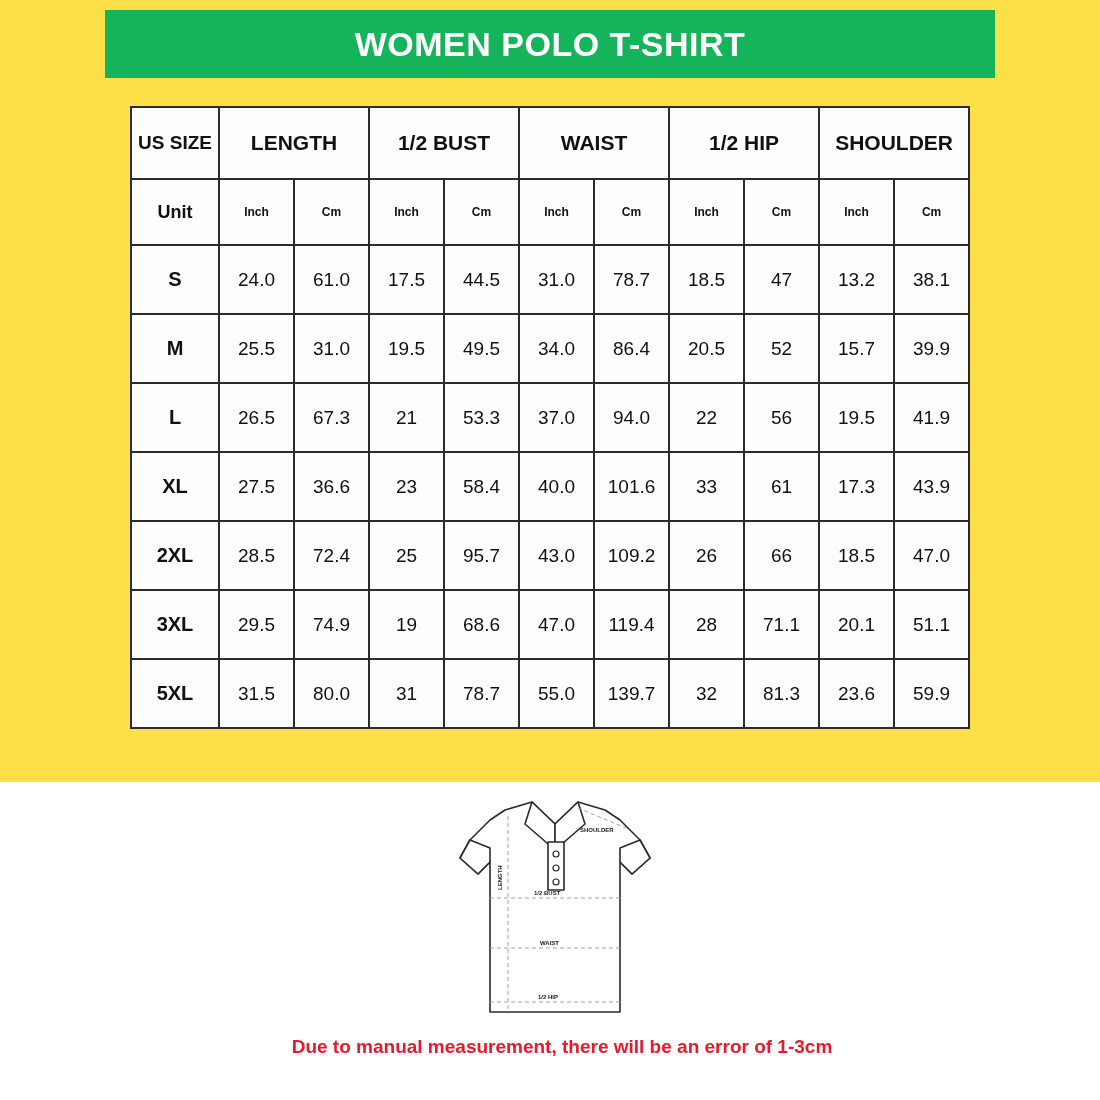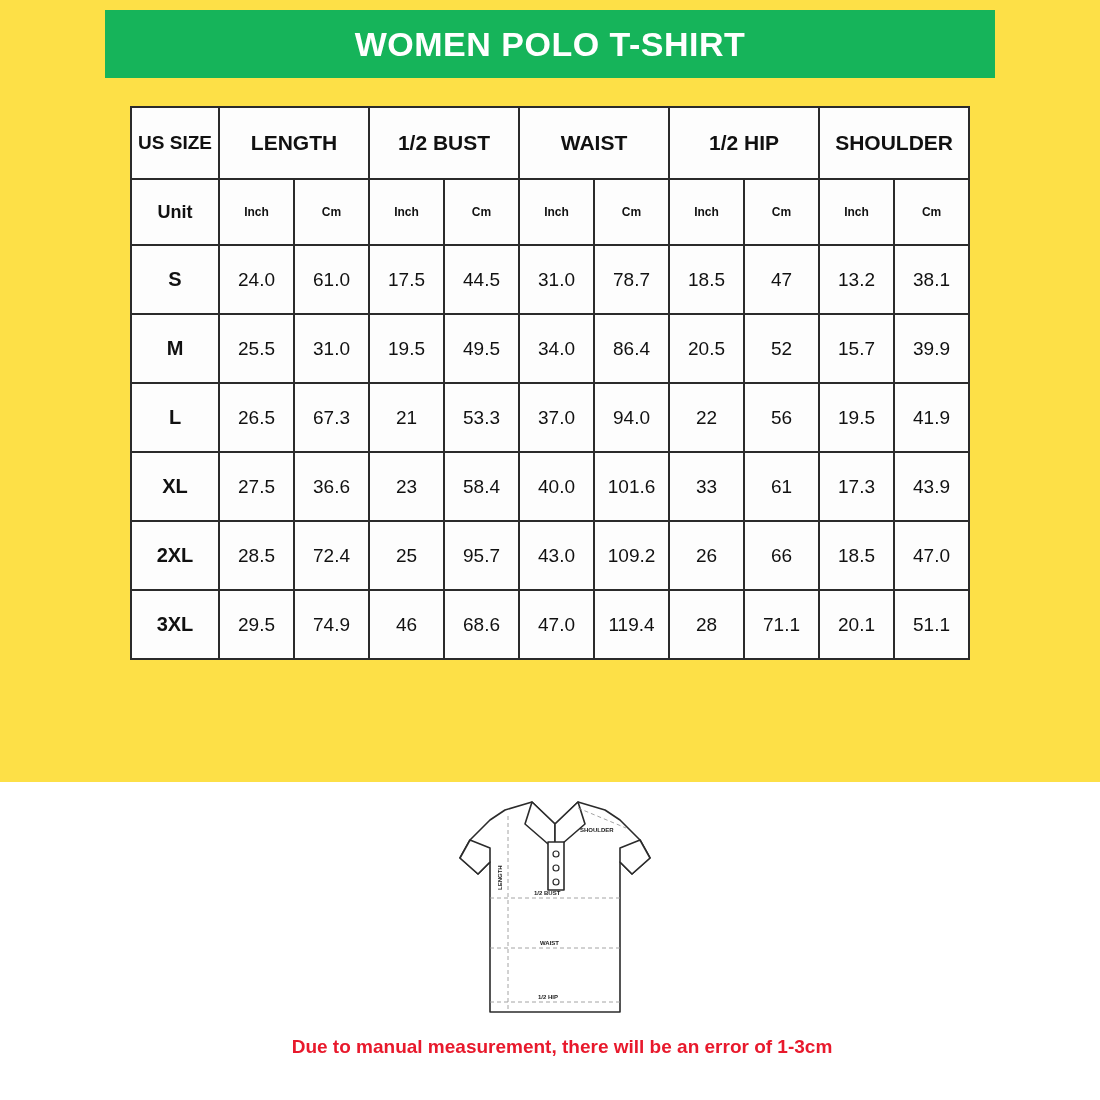--- a/index.html
+++ b/index.html
@@ -230,28 +230,41 @@
           <td>109.2</td>
           <td>26</td>
           <td>66</td>
           <td>18.5</td>
           <td>47.0</td>
         </tr>
         <tr class="data-row">
           <td class="size-cell">3XL</td>
           <td>29.5</td>
           <td>74.9</td>
-          <td>46</td>
+          <td>19</td>
           <td>68.6</td>
           <td>47.0</td>
           <td>119.4</td>
           <td>28</td>
           <td>71.1</td>
           <td>20.1</td>
           <td>51.1</td>
+        </tr>
+        <tr class="data-row">
+          <td class="size-cell">5XL</td>
+          <td>31.5</td>
+          <td>80.0</td>
+          <td>31</td>
+          <td>78.7</td>
+          <td>55.0</td>
+          <td>139.7</td>
+          <td>32</td>
+          <td>81.3</td>
+          <td>23.6</td>
+          <td>59.9</td>
         </tr>
       </tbody>
     </table>
   </div>
 
   <div class="illustration">
     <svg width="250" height="270" viewBox="0 0 250 270" xmlns="http://www.w3.org/2000/svg">
       <g fill="#ffffff" stroke="#2b2b2b" stroke-width="1.6" stroke-linejoin="round">
 
         <path d="M75 48 L60 58 L40 78 L30 96 L48 112 L60 100 L60 250 L190 250 L190 100 L202 112 L220 96 L210 78 L190 58 L175 48 L148 40 L125 62 L102 40 Z"></path>

